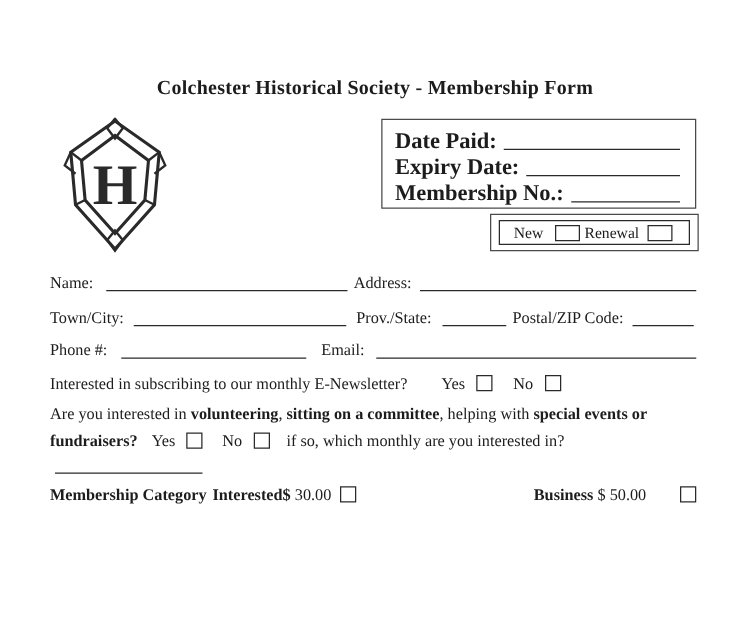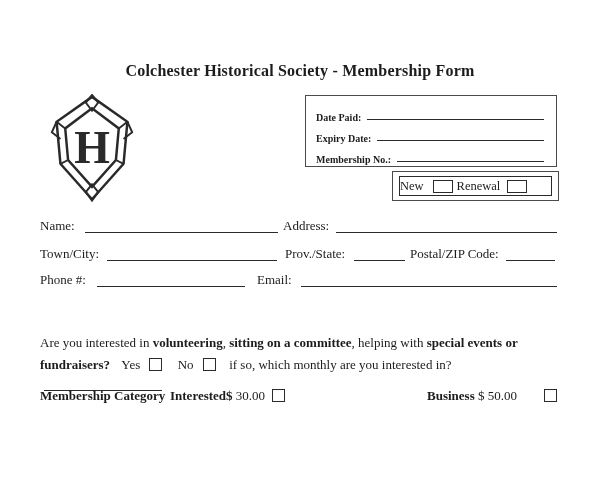--- a/index.html
+++ b/index.html
@@ -10,43 +10,43 @@
   }
   .title{
     position:absolute;top:62px;left:0;width:600px;text-align:center;
     font-size:16px;font-weight:bold;letter-spacing:.2px;
   }
   
   .office-box{
     position:absolute;left:305px;top:95px;width:252px;height:72px;
     border:1.6px solid #4a4a4a;padding:6px 10px 0 10px;box-sizing:border-box;
   }
-  .office-row{display:flex;align-items:flex-end;height:21px;font-weight:bold;font-size:10px;}
+  .office-row{display:flex;align-items:flex-end;height:21px;font-weight:bold;font-size:18px;}
   .office-row .blank{flex:1;margin:0 2px 3px 6px;}
   .blank{display:inline-block;height:12px;border-bottom:1.4px solid #2a2a2a;}
   
   .type-outer{
     position:absolute;left:392px;top:171px;width:167px;height:30px;
     border:1.5px solid #4a4a4a;box-sizing:border-box;
   }
   .type-inner{
     position:absolute;left:6px;top:4px;right:6px;bottom:4px;
-    border:1.2px solid #2a2a2a;display:flex;align-items:center;
+    border:1.2px solid #2a2a2a;display:flex;align-items:center;padding-left:11px;
     font-size:12.5px;
   }
   .cb{
     display:inline-block;width:13px;height:13px;border:1.3px solid #2a2a2a;
     background:#fff;vertical-align:-2px;box-sizing:border-box;
   }
   .type-inner .cb{width:20px;height:13px;}
   .row{position:absolute;left:40px;width:520px;height:18px;}
   .row span.lbl{position:absolute;top:0;white-space:nowrap;}
   .abs-blank{position:absolute;height:14px;border-bottom:1.4px solid #2a2a2a;}
   .inline-row{position:absolute;left:40px;white-space:nowrap;}
-  .para{position:absolute;left:40px;top:332px;width:520px;line-height:22px;}
+  .para{position:absolute;left:40px;top:320px;width:520px;line-height:22px;}
   .para .blank{width:118px;margin-left:4px;}
   b{font-weight:bold;}
   .mrow{position:absolute;left:40px;top:388px;width:540px;height:18px;font-size:13px;text-align:right;}
   .mrow .grp{position:absolute;top:0;white-space:nowrap;}
   .logo{position:absolute;left:44px;top:94px;}
 </style>
 </head>
 <body>
 
 <div class="page">
@@ -113,20 +113,27 @@
 
   <div class="row" style="top:246px">
     <span class="lbl" style="left:0">Town/City:</span>
     <span class="abs-blank" style="left:67px;width:170px"></span>
     <span class="lbl" style="left:245px">Prov./State:</span>
     <span class="abs-blank" style="left:314px;width:51px"></span>
     <span class="lbl" style="left:370px">Postal/ZIP Code:</span>
     <span class="abs-blank" style="left:466px;width:49px"></span>
   </div>
 
+  <div class="inline-row" style="top:299px">
+    <span>Interested in subscribing to our monthly E-Newsletter?</span>
+    <span style="margin-left:24px">Yes</span>
+    <span class="cb" style="margin-left:6px"></span>
+    <span style="margin-left:13px">No</span>
+    <span class="cb" style="margin-left:6px"></span>
+  </div>
 
   <div class="para">
     <span>Are you interested in </span><b>volunteering</b><span>, </span><b>sitting on a committee</b><span>, helping with </span><b>special events or</b><br>
     <b>fundraisers?</b>
     <span style="margin-left:8px">Yes</span>
     <span class="cb" style="margin-left:6px"></span>
     <span style="margin-left:12px">No</span>
     <span class="cb" style="margin-left:6px"></span>
     <span style="margin-left:10px">if so, which monthly are you interested in?</span>
     <span class="blank"></span>

